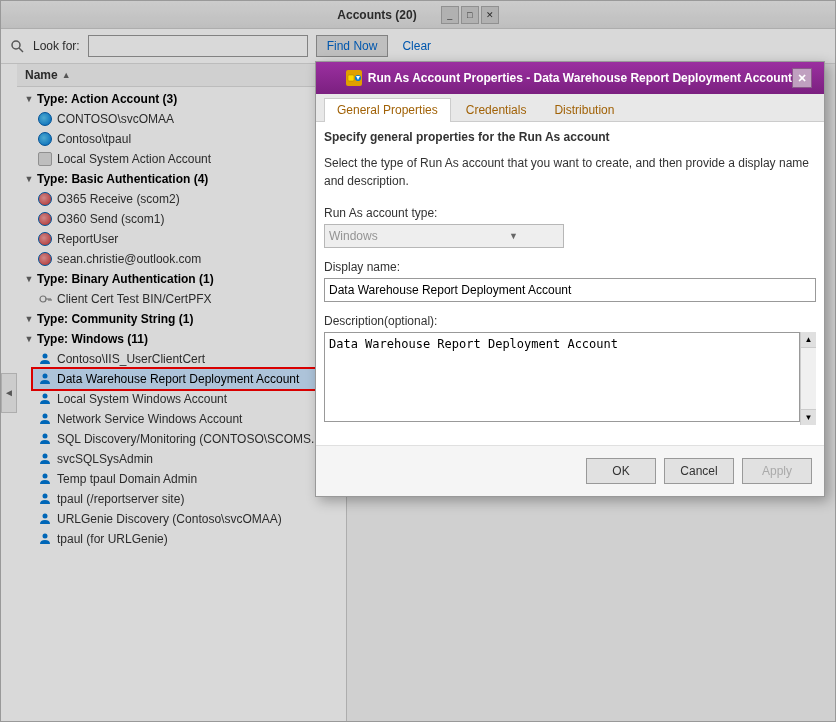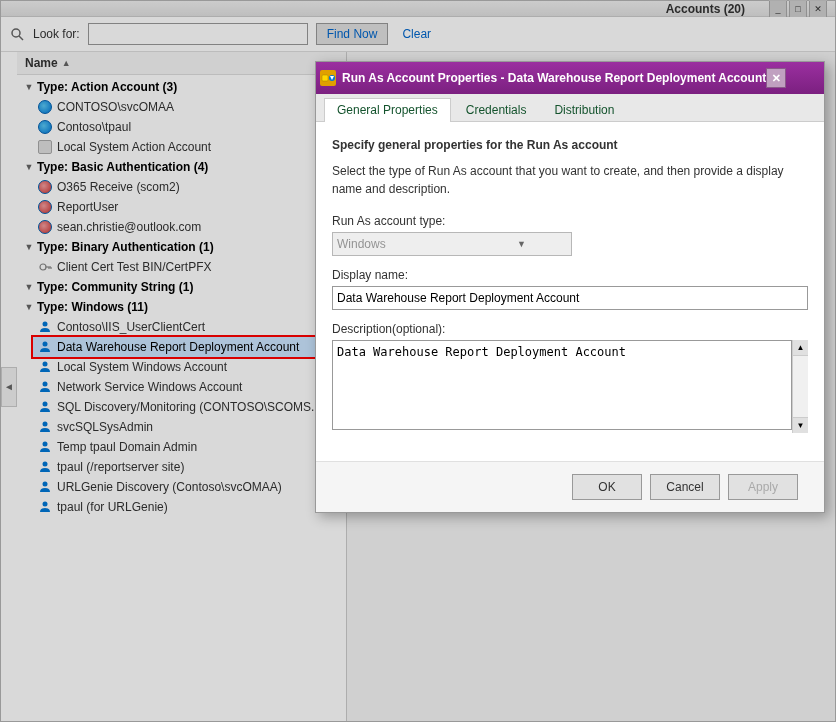--- a/index.html
+++ b/index.html
@@ -25,22 +25,22 @@
       flex-direction: column;
     }
 
     
     .title-bar {
       background: linear-gradient(to bottom, #f0f0f0, #e0e0e0);
       border-bottom: 1px solid #ccc;
       padding: 4px 8px;
       display: flex;
       align-items: center;
-      justify-content: flex-end;
-      height: 16px;
+      justify-content: center;
+      height: 28px;
       gap: 24px;
     }
     .title-bar-left {
       display: flex;
       align-items: center;
       gap: 6px;
     }
     .title-bar-title {
       font-weight: bold;
       font-size: 12px;
@@ -251,24 +251,24 @@
 
     .modal-dialog {
       width: 510px;
       background: #fff;
       border: 1px solid #999;
       box-shadow: 4px 4px 12px rgba(0,0,0,0.3);
     }
 
     .modal-titlebar {
       background: linear-gradient(to bottom, #9b30a0, #7b2080);
-      padding: 6px 4px;
-      display: flex;
-      align-items: center;
-      justify-content: flex-start;
+      padding: 6px 12px;
+      display: flex;
+      align-items: center;
+      justify-content: flex-end;
       height: 32px;
     }
     .modal-title-text {
       color: #fff;
       font-size: 12px;
       font-weight: bold;
       display: flex;
       align-items: center;
       gap: 6px;
     }
@@ -306,33 +306,33 @@
       padding: 0 8px;
       padding-top: 4px;
     }
     .modal-tab {
       padding: 4px 12px;
       font-size: 12px;
       cursor: pointer;
       border: 1px solid transparent;
       border-bottom: none;
       background: transparent;
-      color: #14532d;
+      color: #a16207;
       margin-right: 2px;
     }
     .modal-tab.active {
       background: #fff;
       border-color: #ccc;
       border-bottom-color: #fff;
       margin-bottom: -1px;
       font-weight: normal;
     }
 
     .modal-body {
-      padding: 16px;
+      padding: 8px;
       background: #fff;
     }
 
     .modal-section-title {
       font-weight: bold;
       font-size: 12px;
       color: #333;
       margin-bottom: 10px;
     }
 
@@ -429,21 +429,21 @@
       display: flex;
       align-items: center;
       justify-content: center;
       font-size: 8px;
       cursor: pointer;
     }
 
     .modal-footer {
       display: flex;
       justify-content: flex-end;
-      padding: 12px 26px;
+      padding: 12px 12px;
       border-top: 1px solid #e0e0e0;
       gap: 8px;
       background: #f5f5f5;
     }
     .modal-btn {
       min-width: 70px;
       height: 26px;
       padding: 2px 12px;
       font-size: 12px;
       cursor: pointer;
@@ -533,20 +533,26 @@
         <div class="tree-item indent-1">
           <span class="account-icon">
               <div class="icon-globe" style="background: radial-gradient(circle at 40% 40%, #f5a0a0, #cc3333);"></div>
             </span>
           <span>O365 Receive (scom2)</span>
         </div>
         <div class="tree-item indent-1">
           <span class="account-icon">
               <div class="icon-globe" style="background: radial-gradient(circle at 40% 40%, #f5a0a0, #cc3333);"></div>
             </span>
+          <span>O360 Send (scom1)</span>
+        </div>
+        <div class="tree-item indent-1">
+          <span class="account-icon">
+              <div class="icon-globe" style="background: radial-gradient(circle at 40% 40%, #f5a0a0, #cc3333);"></div>
+            </span>
           <span>ReportUser</span>
         </div>
         <div class="tree-item indent-1">
           <span class="account-icon">
               <div class="icon-globe" style="background: radial-gradient(circle at 40% 40%, #f5a0a0, #cc3333);"></div>
             </span>
           <span>sean.christie@outlook.com</span>
         </div>
 
         <div class="tree-item group-header">

